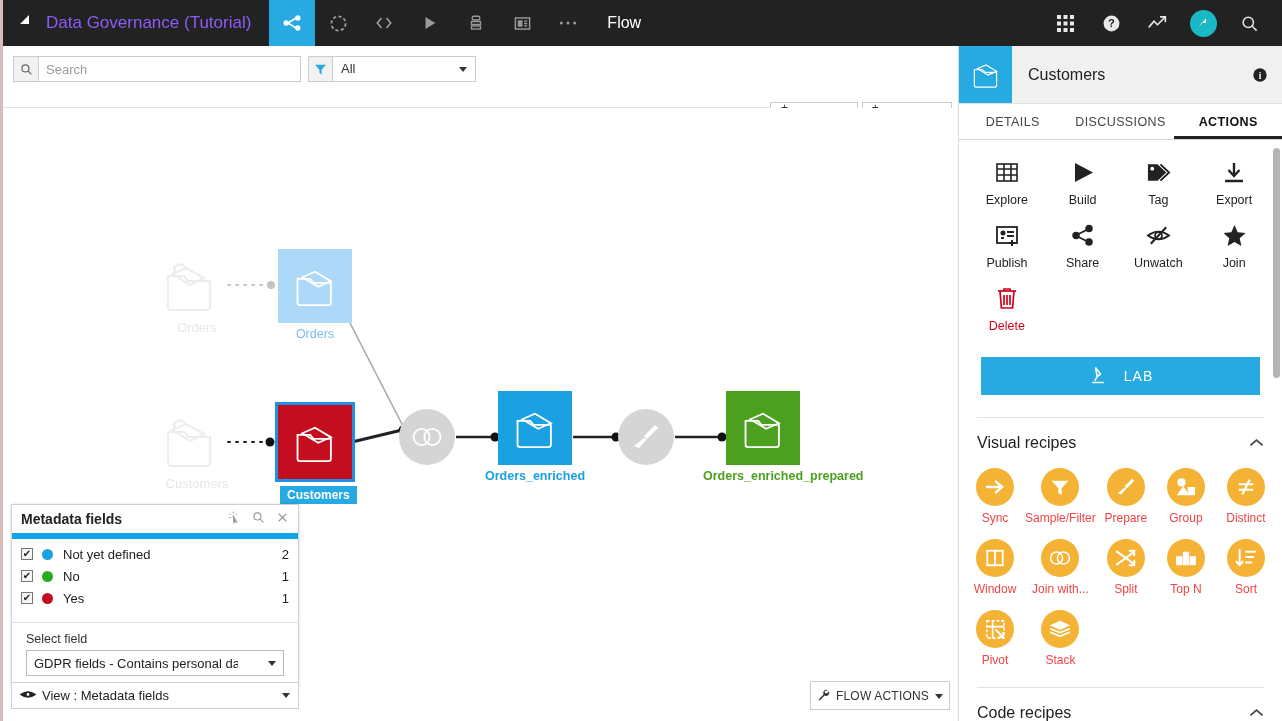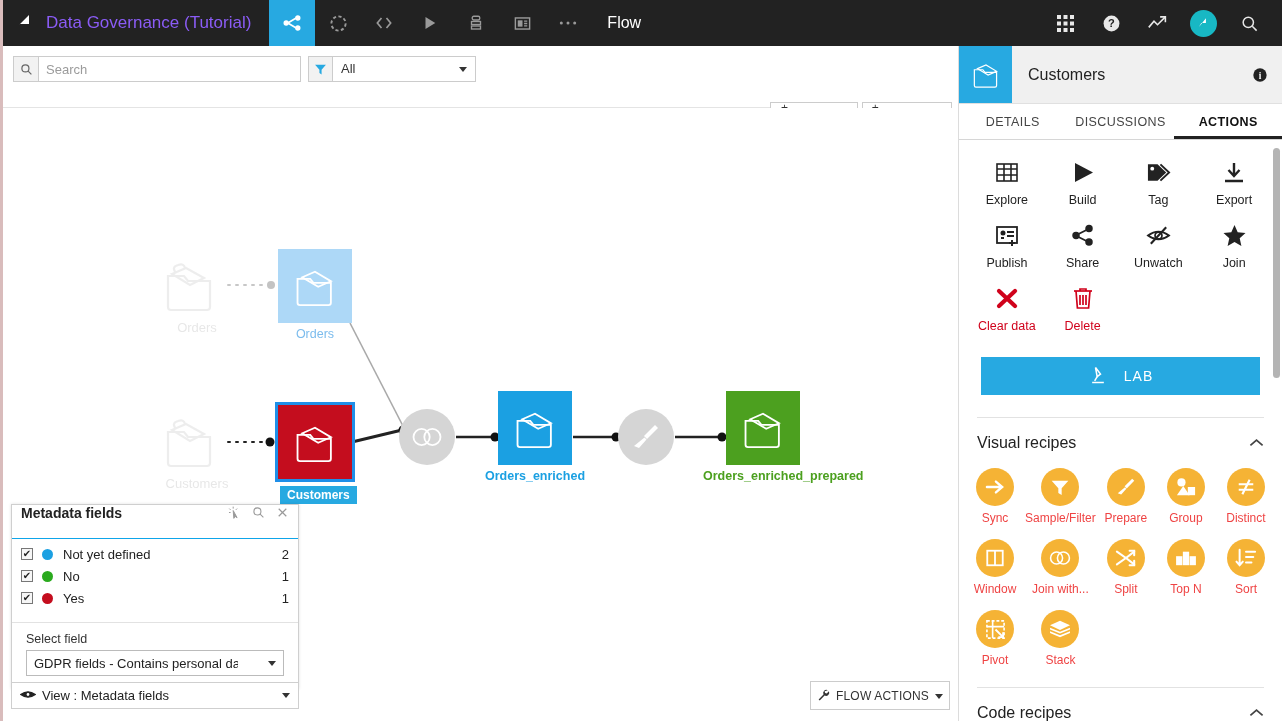--- a/index.html
+++ b/index.html
@@ -96,22 +96,22 @@
     position: absolute; background: #27a9e1; color: #fff; font-size: 12px; font-weight: bold;
     padding: 2px 7px; white-space: nowrap;
   }
 
   
   .meta-panel {
     position: absolute; left: 11px; top: 504px; width: 288px;
     background: #fff; border: 1px solid #cfcfcf; box-shadow: 0 0 3px rgba(0,0,0,.12);
   }
   .meta-head {
-    height: 34px; display: flex; align-items: flex-start; padding: 0 9px;
-    border-bottom: 1px solid #0ea5e9;
+    height: 34px; display: flex; align-items: center; padding: 0 9px;
+    border-bottom: 6px solid #0ea5e9;
   }
   .meta-title { font-size: 14px; font-weight: bold; color: #222; }
   .meta-head-icons { margin-left: auto; display: flex; gap: 11px; color: #9a9a9a; align-items: center; }
   .meta-row {
     display: flex; align-items: center; height: 22px; padding: 0 9px; font-size: 13px; color: #222;
   }
   .meta-chk {
     width: 12px; height: 12px; border: 1px solid #777; background: #f6f6f6;
     margin-right: 9px; display: flex; align-items: center; justify-content: center;
     font-size: 10px; color: #222; line-height: 1;
@@ -594,28 +594,20 @@
       <span>
         <svg width="25" height="23" viewBox="0 0 24 23">
             <path d="M12 1 L15.2 8.2 L23 9 L17.2 14.3 L18.9 22 L12 18.1 L5.1 22 L6.8 14.3 L1 9 L8.8 8.2 Z" fill="#222"></path>
           </svg>
       </span>
       <span>Join</span>
     </div>
 
     <div class="act-cell danger">
       <span>
-        <svg width="24" height="23" viewBox="0 0 24 23" fill="none" stroke="#d0021b" stroke-width="4.2" stroke-linecap="round">
-            <path d="M4 4 L20 19 M20 4 L4 19"></path>
-          </svg>
-      </span>
-      <span>Clear data</span>
-    </div>
-    <div class="act-cell danger">
-      <span>
         <svg width="22" height="23" viewBox="0 0 22 23" fill="none" stroke="#d0021b" stroke-width="1.7">
           <path d="M2 4 h18"></path>
             <path d="M8 4 v-2 h6 v2"></path>
             <path d="M4 4 l1.4 17 h11.2 L18 4"></path>
             <path d="M8 8 v10 M11 8 v10 M14 8 v10"></path>
         </svg>
       </span>
       <span>Delete</span>
     </div>
     <div class="act-cell"></div>

